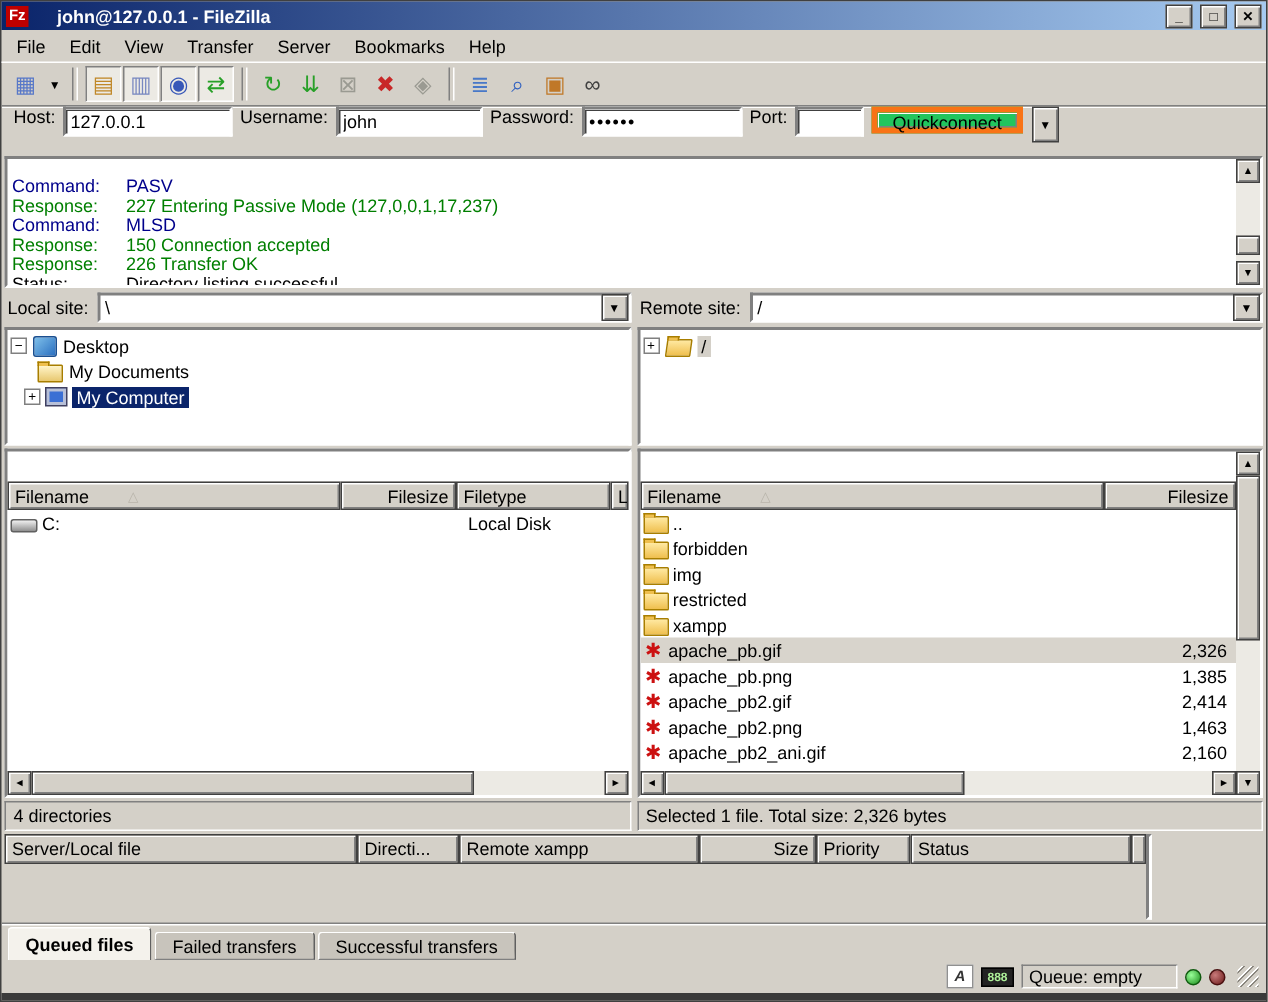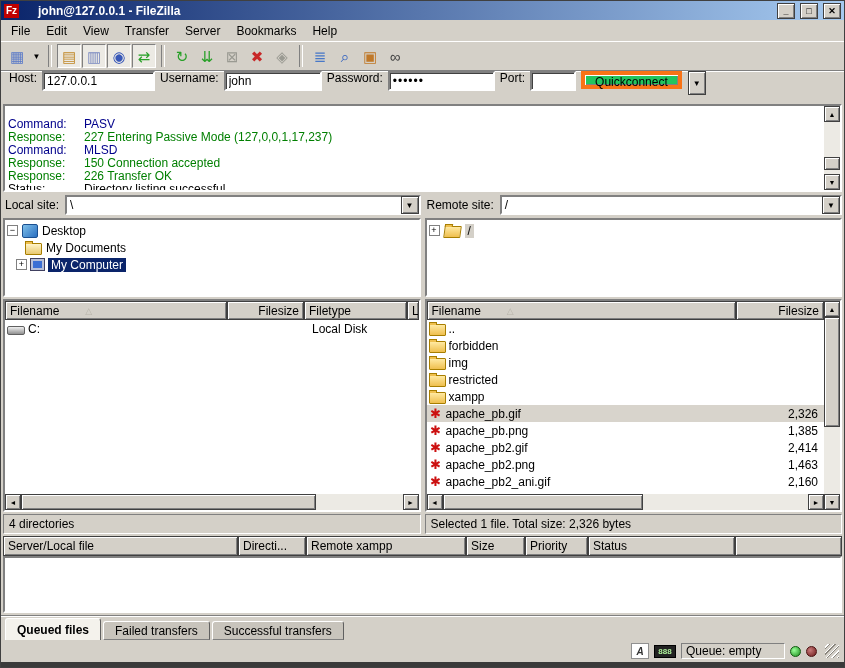--- a/index.html
+++ b/index.html
@@ -106,44 +106,44 @@
   .icon-open{transform:skewX(-8deg);}
   .icon-computer{width:13px;height:11px;flex:none;border:2px solid #b8c0d8;outline:1px solid #404060;
                  background:#3b6fd4;box-sizing:border-box;}
   .icon-drive{width:16px;height:7px;flex:none;background:linear-gradient(#f0f0f0,#909090);
               border:1px solid #606060;border-radius:2px;margin-top:4px;}
   .icon-image{width:14px;flex:none;color:#CC1111;font-size:13px;line-height:1;text-align:center;}
   .icon-image::before{content:"✱";}
 
   
   .listwrap{flex:1;box-sizing:border-box;display:flex;min-height:0;background:#fff;}
-  .listcol{flex:1;display:flex;flex-direction:column;min-width:0;}
+  .listcol{flex:1;display:flex;flex-direction:column;min-width:0;margin-top:20px;}
   .listhead{height:19px;flex:none;display:flex;}
   .lh-cell{box-sizing:border-box;display:flex;align-items:center;padding:0 4px;
            white-space:nowrap;overflow:hidden;}
   .sort{color:#b8b4aa;font-size:9px;margin-left:26px;}
   .sort::before{content:"△";}
   .listbody{flex:1;overflow:hidden;background:#fff;}
   .frow{display:flex;align-items:center;height:17px;gap:3px;padding:0 2px;white-space:nowrap;}
   .frow.selected{background:#D8D4CC;}
   .fname{flex:1;overflow:hidden;}
   .fsize{width:86px;flex:none;text-align:right;padding-right:4px;}
   .lf-name{width:222px;flex:none;display:flex;align-items:center;gap:3px;}
   .lf-size{width:77px;flex:none;}
   .lf-type{width:103px;flex:none;}
   .pane-status{height:20px;flex:none;box-sizing:border-box;display:flex;align-items:center;
                padding:0 5px;border:1px solid;border-color:#808080 #fff #fff #808080;
                white-space:nowrap;overflow:hidden;}
 
   
-  .queuewrap{flex:none;margin:2px;display:flex;flex-direction:column;}
+  .queuewrap{flex:none;margin:2px;display:flex;flex-direction:row;}
   .q-head{height:20px;display:flex;}
   .q-body{height:57px;box-sizing:border-box;}
   .qc0{width:235px}.qc1{width:68px}.qc2{width:160px}
-  .qc3{width:59px;}.qc4{width:63px}.qc5{width:147px}.qcF{flex:1}
+  .qc3{width:78px;justify-content:flex-end}.qc4{width:63px}.qc5{width:147px}.qcF{flex:1}
 
   
   .tabsbar{height:24px;flex:none;display:flex;align-items:flex-end;padding:0 4px;gap:2px;
            border-top:1px solid #808080;box-shadow:inset 0 1px 0 #fff;}
   .tab{height:19px;box-sizing:border-box;padding:0 11px;display:flex;align-items:center;
        background:#C8C4BC;border:1px solid;border-color:#fff #606060 #808080 #fff;
        border-radius:3px 3px 0 0;white-space:nowrap;}
   .tab.active{background:#F4F2EC;font-weight:bold;height:22px;border-bottom:none;}
 
   

